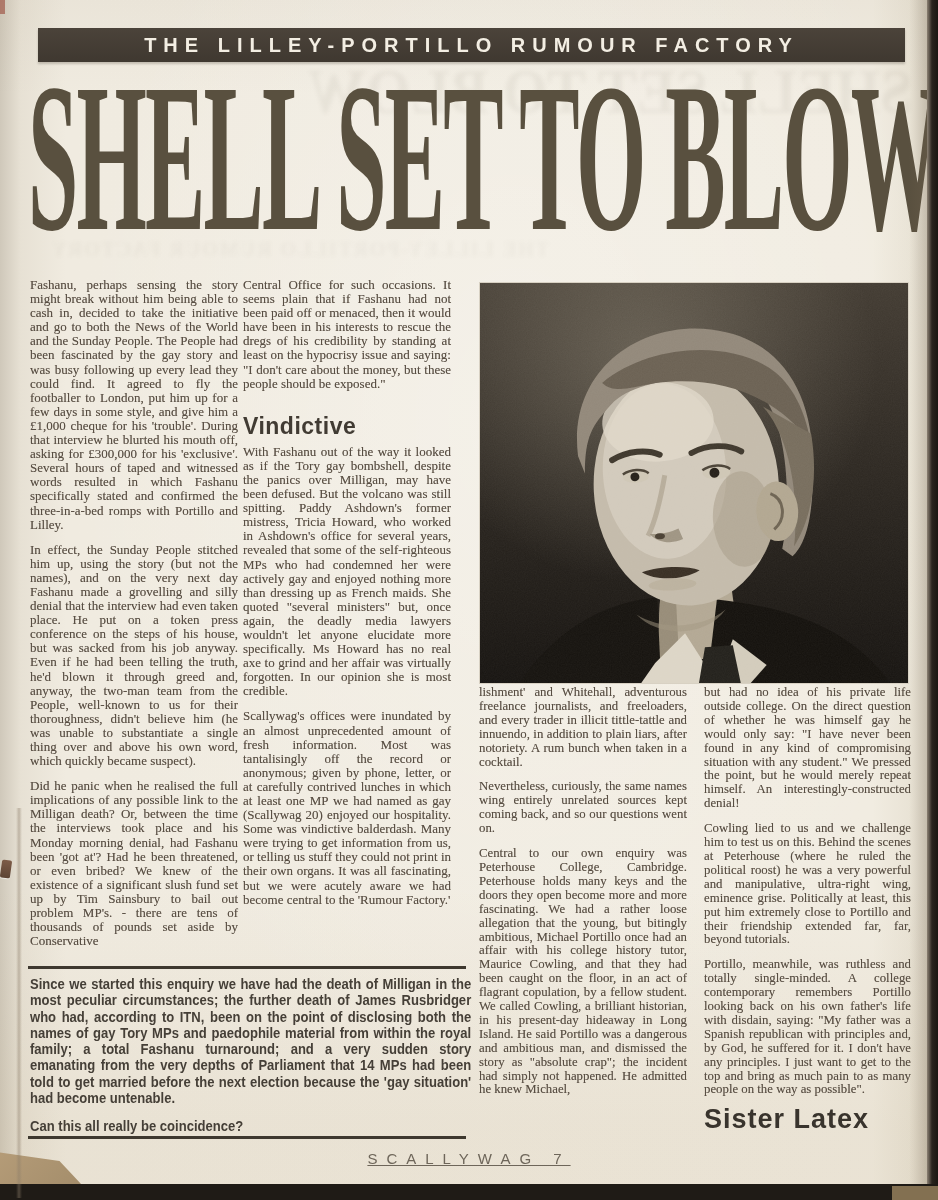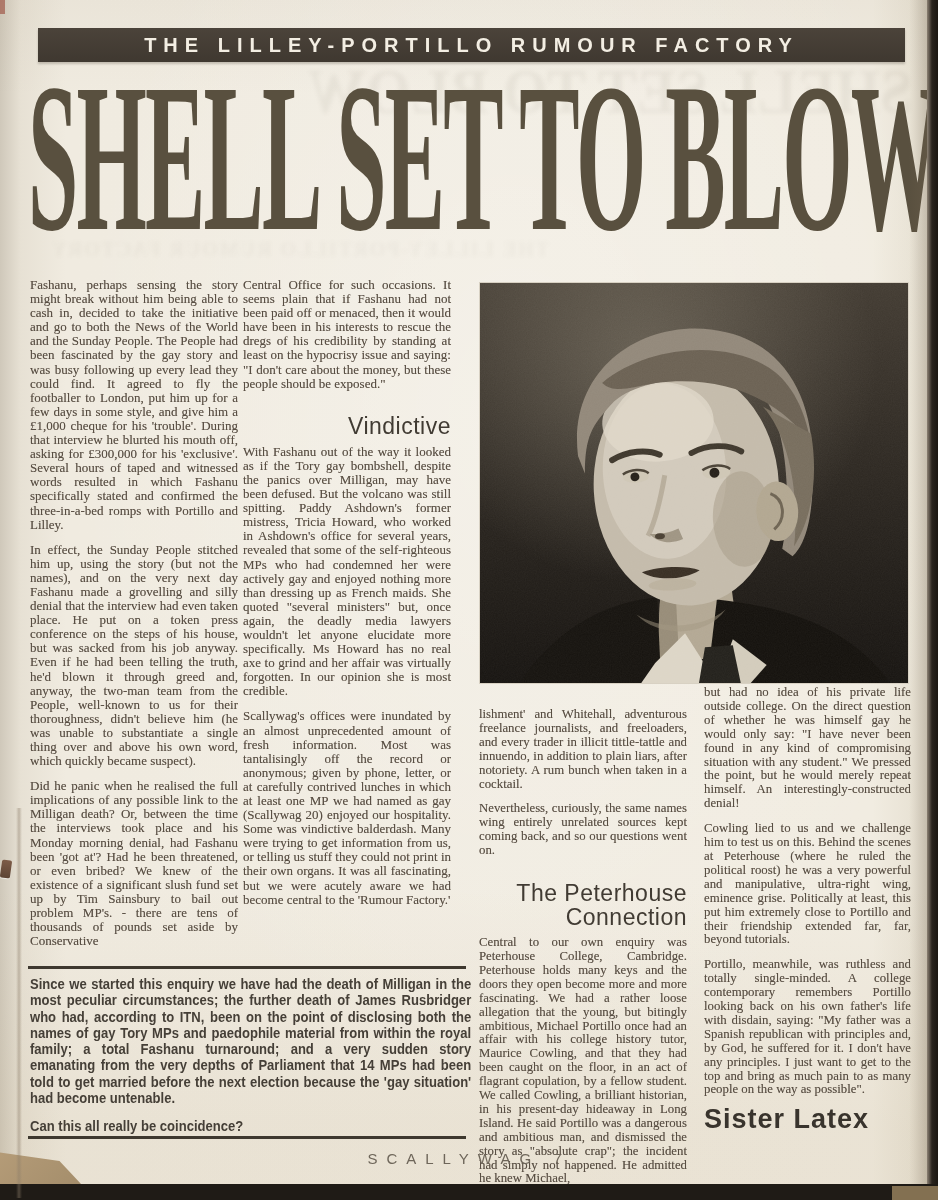--- a/index.html
+++ b/index.html
@@ -42,24 +42,24 @@
   
   .col{
     position:absolute;width:208px;
     font-size:13px;line-height:14.1px;text-align:justify;color:#584e43;
     text-shadow:0 0 .4px rgba(88,78,67,.45);
   }
   .col p{margin:0 0 11px 0;}
   .col p:last-child{margin-bottom:0;}
   .c1{left:30px;top:278px;}
   .c2{left:243px;top:278px;}
-  .c3{left:479px;top:708px;font-size:12.8px;line-height:13.9px;}
+  .c3{left:479px;top:686px;font-size:12.8px;line-height:13.9px;}
   .c4{left:704px;top:686px;font-size:12.8px;line-height:13.9px;width:207px;}
   .subhead{
-    font-family:"Liberation Sans",sans-serif;font-weight:400;text-align:right;
+    font-family:"Liberation Sans",sans-serif;font-weight:700;text-align:left;
     color:#413b33;font-size:23px;line-height:24px;letter-spacing:.5px;margin:23px 0 7px;
     text-shadow:none;
   }
   
   .photo{
     position:absolute;left:479px;top:282px;width:430px;height:402px;
     border:1px solid #d8d1c3;box-sizing:border-box;background:#211d18;
   }
   .photo svg{display:block;width:100%;height:100%;}
   
@@ -77,20 +77,21 @@
   
   .byline{
     position:absolute;left:704px;top:1104px;width:207px;text-align:left;
     font-family:"Liberation Sans",sans-serif;font-weight:700;font-size:27px;
     color:#39342d;letter-spacing:1px;
   }
   .footer{
     position:absolute;left:0;top:1150px;width:938px;text-align:center;
     font-family:"Liberation Sans",sans-serif;font-size:15px;color:#6e665a;
     letter-spacing:9px;
+    text-decoration:underline;
   }
   
   .edge-right{position:absolute;right:0;top:0;width:11px;height:1200px;
     background:linear-gradient(90deg,#8d8274,#2a241e 45%,#1b1712);}
   .edge-right-soft{position:absolute;right:11px;top:0;width:18px;height:1200px;
     background:linear-gradient(90deg,transparent,rgba(120,105,85,.25));}
   .bar-bottom{position:absolute;left:0;top:1184px;width:938px;height:16px;background:#1f1b16;}
   .corner-tan-left{position:absolute;left:0;top:1146px;width:96px;height:54px;
     background:linear-gradient(135deg,#b59c78,#a08a68);clip-path:polygon(0 12%,62% 28%,100% 100%,0 100%);}
   .corner-tan-right{position:absolute;right:0;top:1186px;width:46px;height:14px;background:#837051;}
@@ -192,21 +193,20 @@
         <path d="M158 288 C 175 283 202 283 216 289 C 200 298 172 298 158 288 Z" fill="#382e23"></path>
         <ellipse cx="188" cy="302" rx="24" ry="6" fill="#b9ad98" opacity="0.65"></ellipse>
       </g>
       <rect width="430" height="402" filter="url(#grain)"></rect>
     </svg>
   </div>
 
   <div class="col c3">
     <p>lishment' and Whitehall, adventurous freelance journalists, and freeloaders, and every trader in illicit tittle-tattle and innuendo, in addition to plain liars, after notoriety. A rum bunch when taken in a cocktail.</p>
     <p>Nevertheless, curiously, the same names wing entirely unrelated sources kept coming back, and so our questions went on.</p>
-    <div class="subhead">The Peterhouse Connection</div>
     <p>Central to our own enquiry was Peterhouse College, Cambridge. Peterhouse holds many keys and the doors they open become more and more fascinating. We had a rather loose allegation that the young, but bitingly ambitious, Michael Portillo once had an affair with his college history tutor, Maurice Cowling, and that they had been caught on the floor, in an act of flagrant copulation, by a fellow student. We called Cowling, a brilliant historian, in his present-day hideaway in Long Island. He said Portillo was a dangerous and ambitious man, and dismissed the story as "absolute crap"; the incident had simply not happened. He admitted he knew Michael,</p>
   </div>
 
   <div class="col c4">
     <p>but had no idea of his private life outside college. On the direct question of whether he was himself gay he would only say: "I have never been found in any kind of compromising situation with any student." We pressed the point, but he would merely repeat himself. An interestingly-constructed denial!</p>
     <p>Cowling lied to us and we challenge him to test us on this. Behind the scenes at Peterhouse (where he ruled the political roost) he was a very powerful and manipulative, ultra-right wing, eminence grise. Politically at least, this put him extremely close to Portillo and their friendship extended far, far, beyond tutorials.</p>
     <p>Portillo, meanwhile, was ruthless and totally single-minded. A college contemporary remembers Portillo looking back on his own father's life with disdain, saying: "My father was a Spanish republican with principles and, by God, he suffered for it. I don't have any principles. I just want to get to the top and bring as much pain to as many people on the way as possible".</p>
   </div>
 
   <div class="rule r1"></div>

